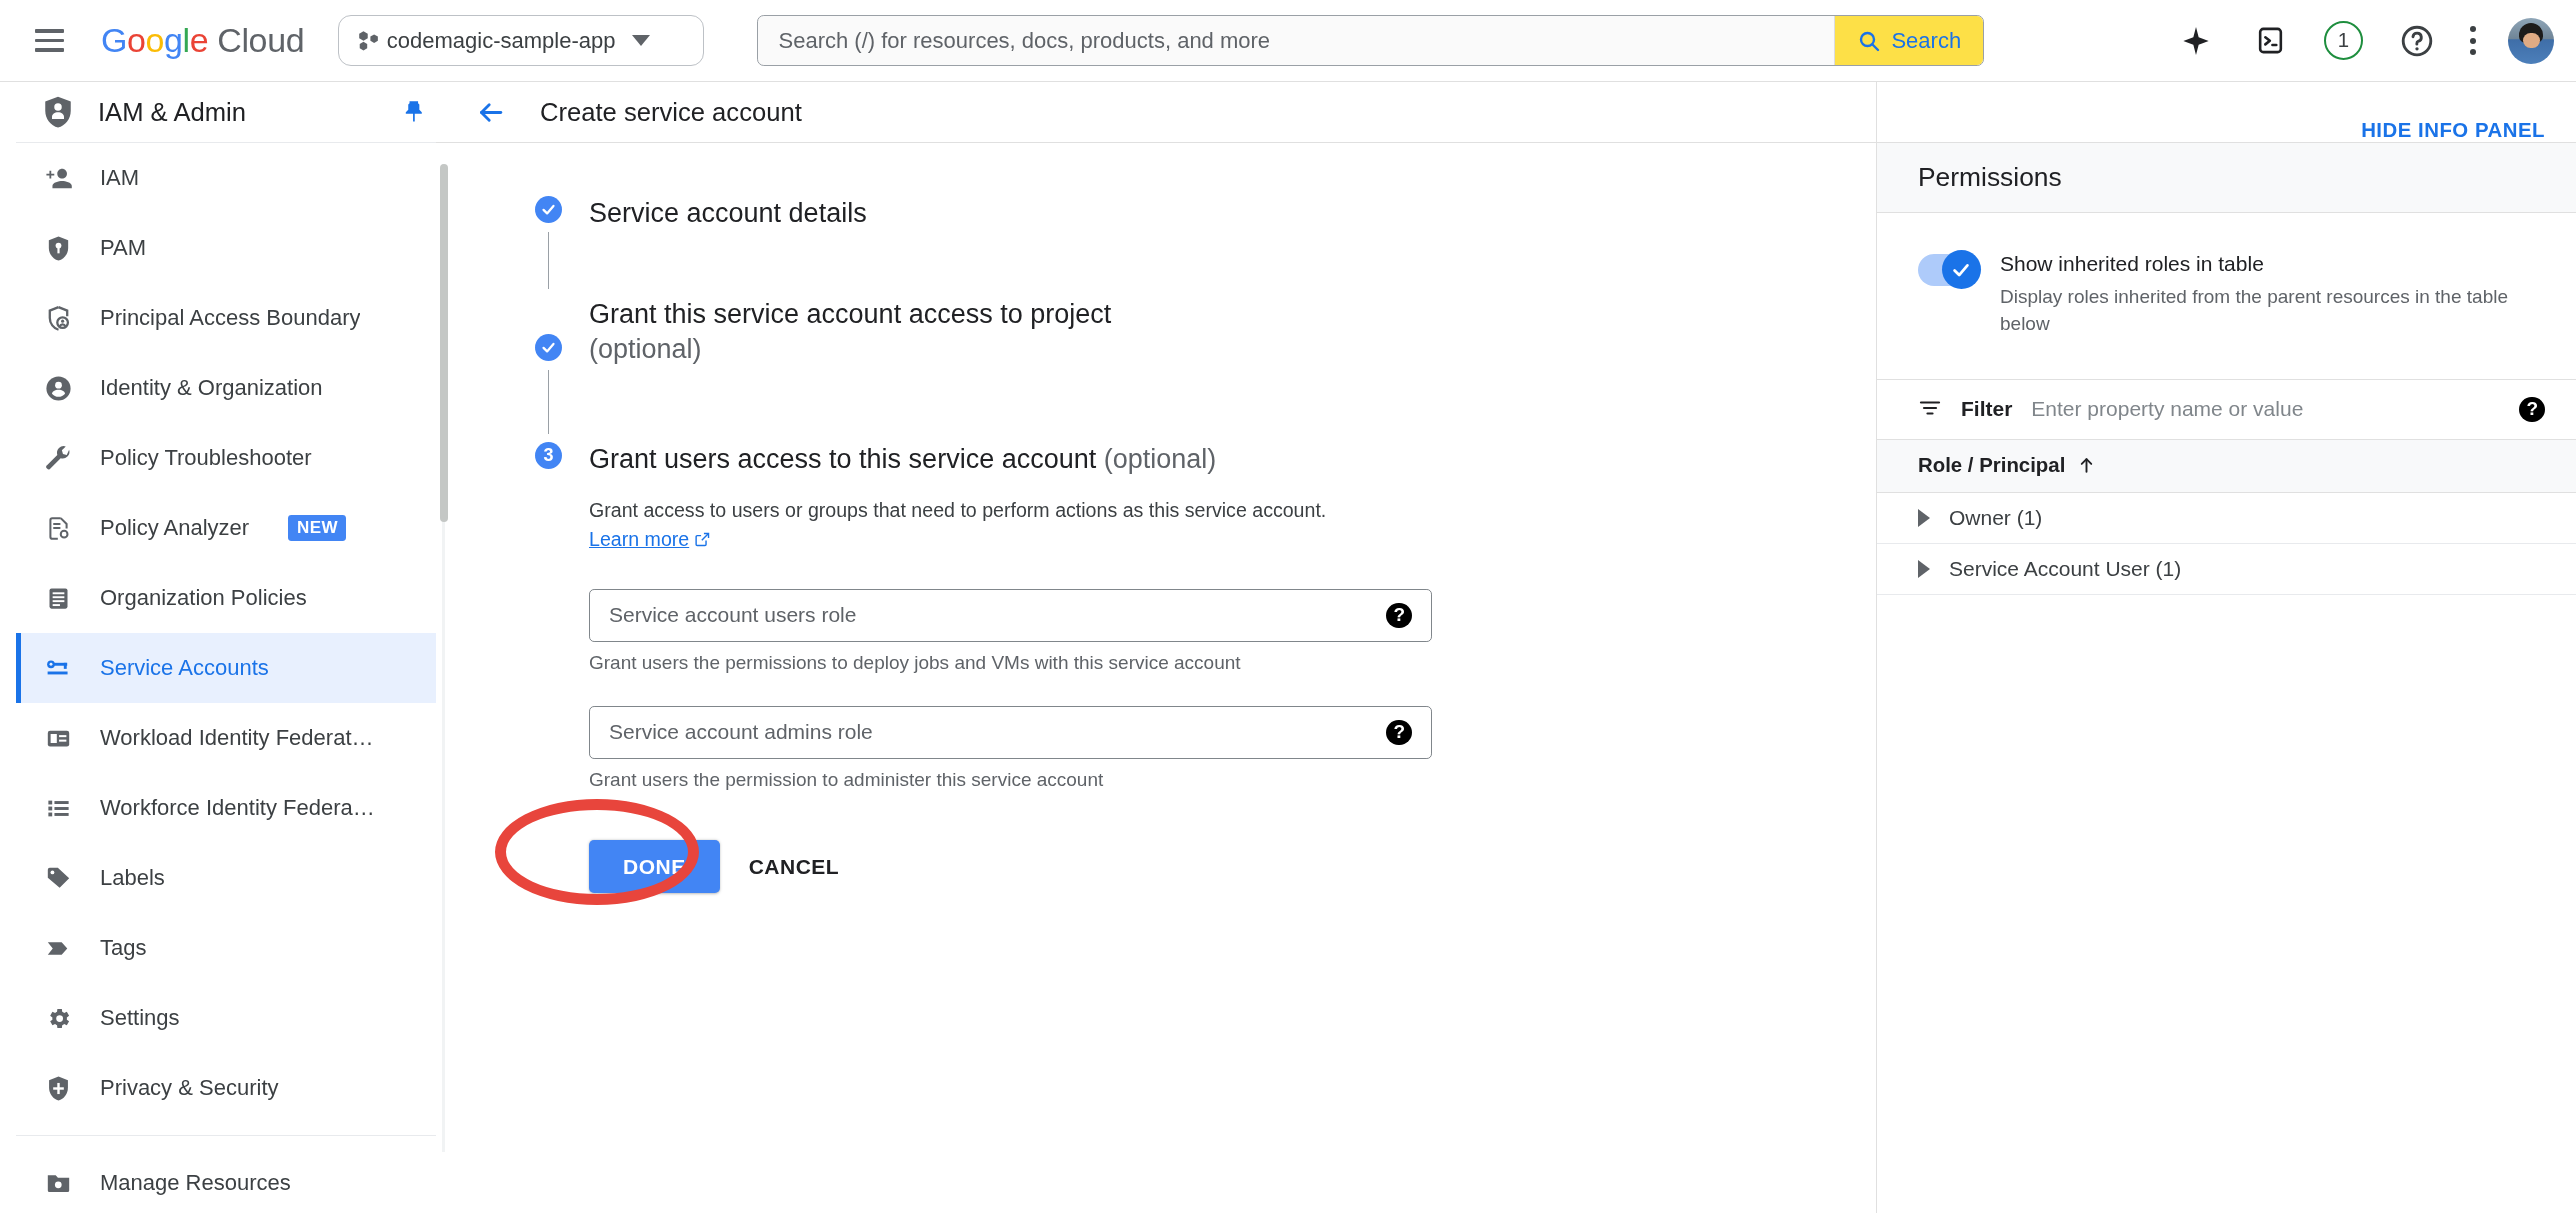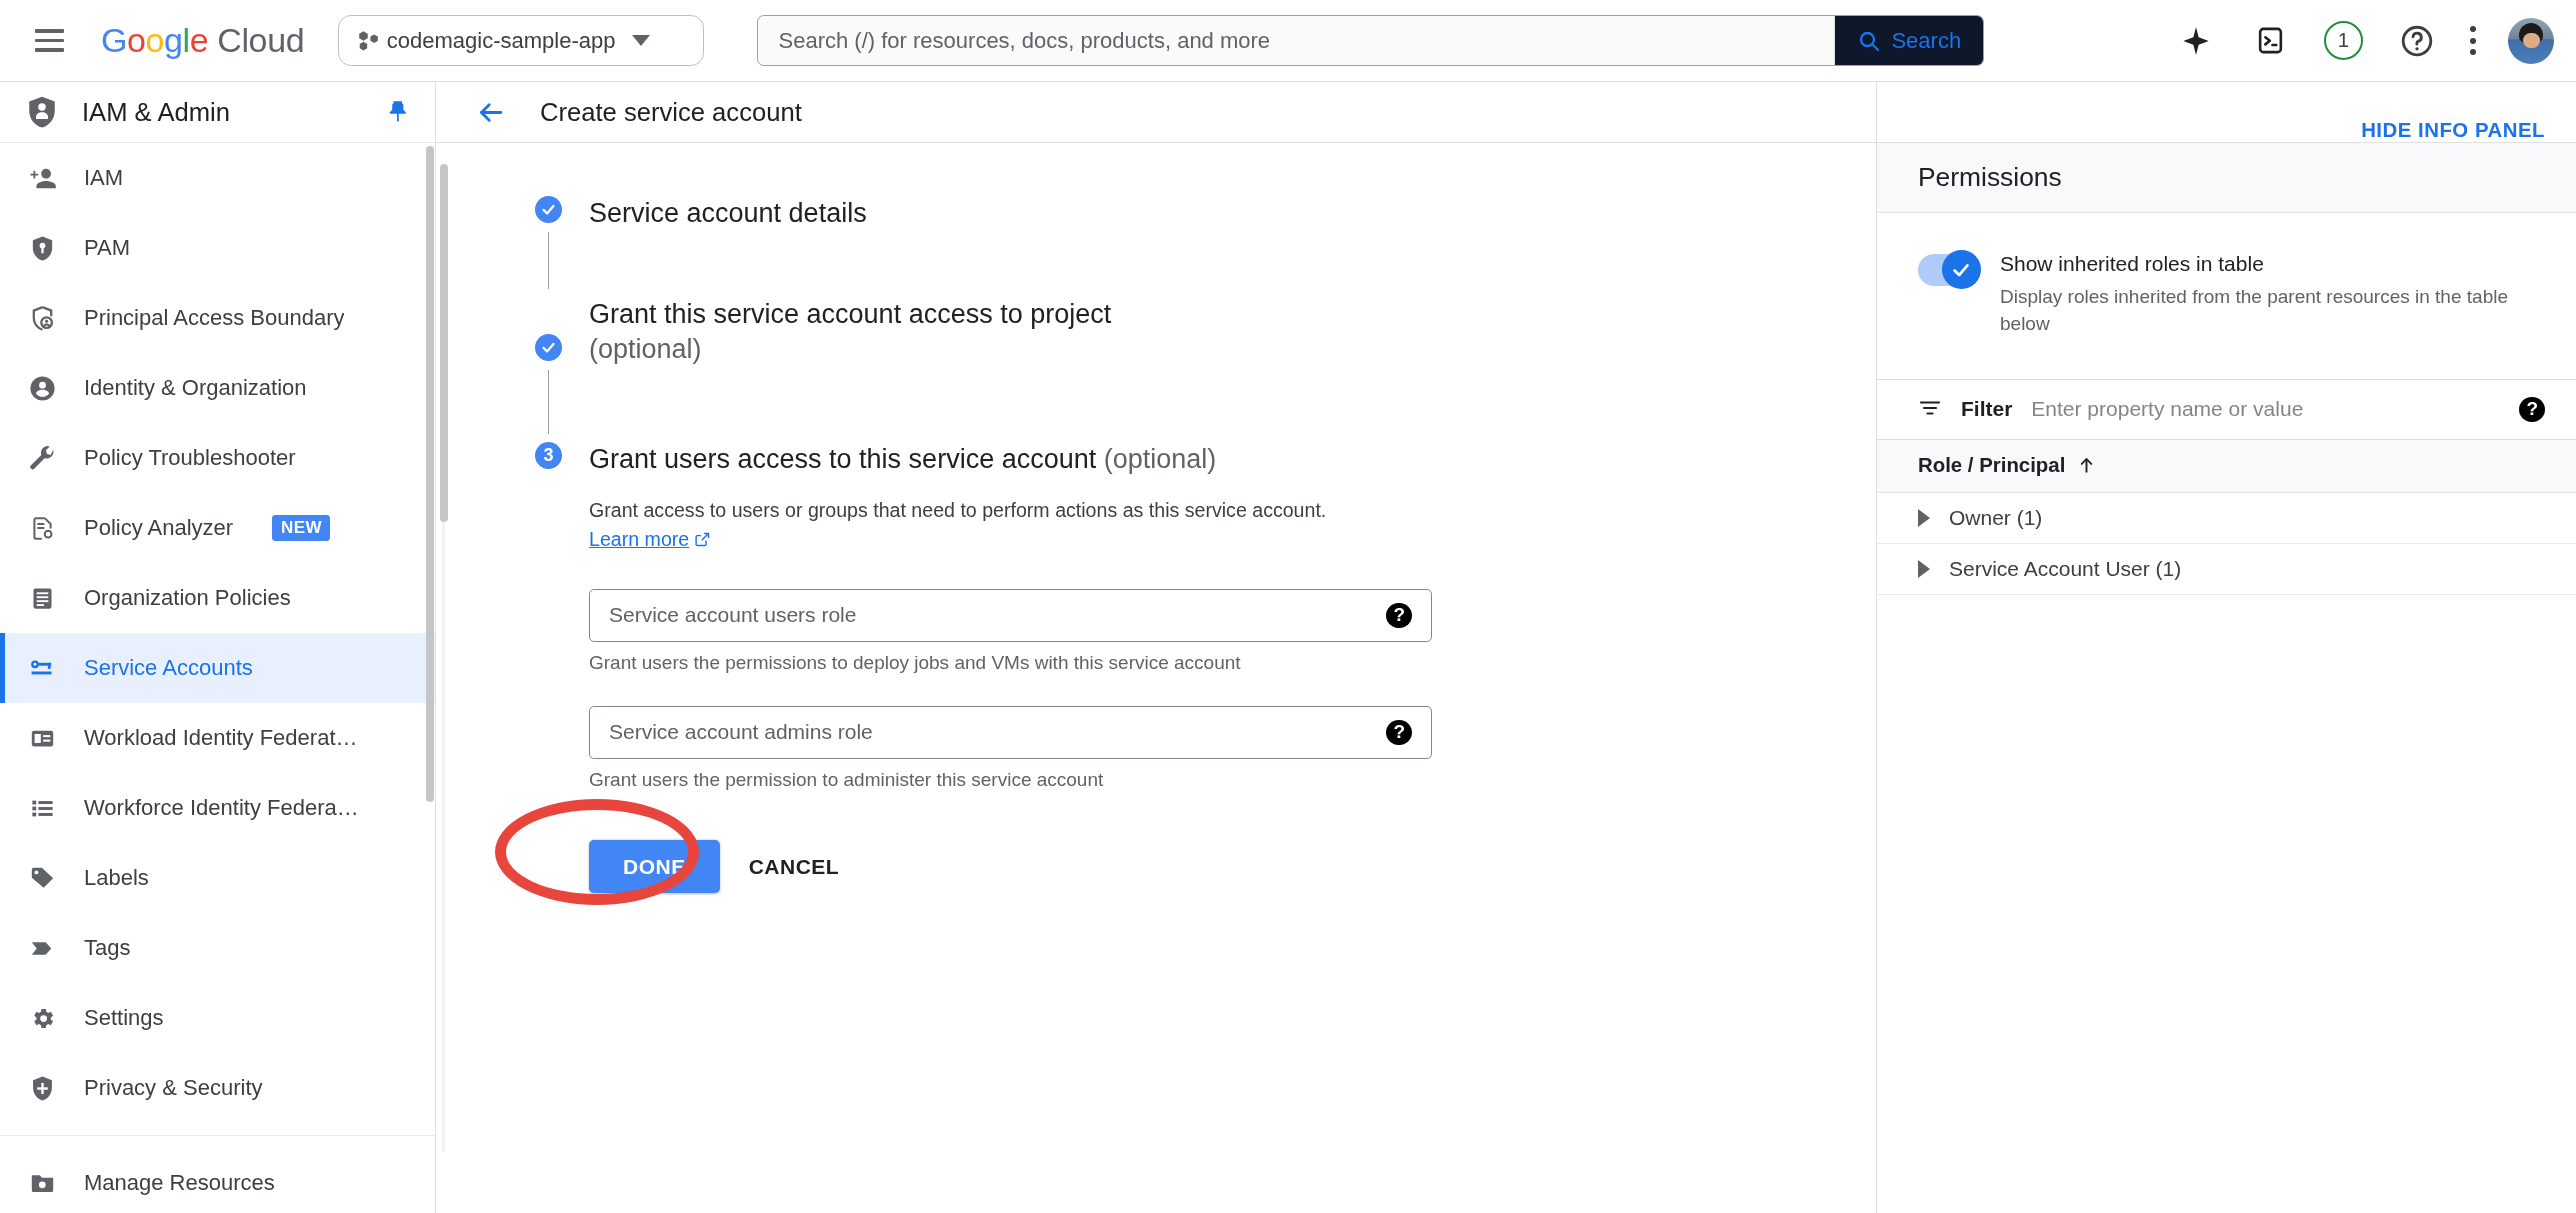--- a/index.html
+++ b/index.html
@@ -40,41 +40,41 @@
     margin-left: 53px; height: 51px; width: 1227px; border: 0.9px solid #9aa0a6; border-radius: 6.8px;
     display: flex; align-items: center; background: #fafafa; overflow: hidden;
   }
   .searchinput {
     flex: 1; height: 100%; border: 0; outline: none; background: transparent;
     padding: 0 20.4px; font-size: 22px; color: #3c4043; font-family: "Liberation Sans", sans-serif;
   }
   .searchinput::placeholder { color: #5f6368; }
   .search-btn {
     height: 100%; padding: 0 22px; display: flex; align-items: center; gap: 10.2px;
-    border-left: 0.9px solid #dadce0; background: #0f172a; cursor: pointer;
+    border-left: 0.9px solid #dadce0; background: #fde047; cursor: pointer;
   }
   .search-btn .lbl { color: #1a73e8; font-size: 22px; }
 
   .topicons { margin-left: auto; margin-right: 22px; display: flex; align-items: center; gap: 32px; }
   .ticon { width: 43px; height: 43px; display: flex; align-items: center; justify-content: center;
     cursor: pointer; color: #3c4043; }
   .notif-badge { width: 39px; height: 39px; border: 2.1px solid #1e8e3e; border-radius: 50%;
     display: flex; align-items: center; justify-content: center; color: #3c4043; font-size: 20.4px; }
   .kebab { display: flex; flex-direction: column; gap: 5.1px; align-items: center; cursor: pointer; }
   .kebab i { width: 6px; height: 6px; background: #3c4043; border-radius: 50%; display: block; }
   .avatar { width: 46px; height: 46px; border-radius: 50%; overflow: hidden; cursor: pointer;
     background: linear-gradient(180deg,#8fa6b8 0%,#6f8496 46%,#3f6ea8 47%,#4c7fba 100%); position: relative; }
   .avatar::before { content:""; position:absolute; left:11px; top:5.1px; width:24px; height:20.4px;
     background:#1d1b1a; border-radius:12px 12px 6.8px 6.8px; }
   .avatar::after { content:""; position:absolute; left:14.5px; top:15.3px; width:17px; height:15.3px;
     background:#e0ab84; border-radius:8.5px; }
 
   
   .sidebar {
-    position: absolute; top: 82px; left: 0; width: 436px; height: 1131px;
+    position: absolute; top: 82px; left: 16px; width: 436px; height: 1131px;
     background: #fff; border-right: 0.9px solid #e0e0e0; overflow: hidden;
   }
   .side-head { height: 61px; display: flex; align-items: center; padding: 0 24px 0 24px;
     border-bottom: 0.9px solid #e8eaed; }
   .side-head .title { font-size: 25.6px; color: #202124; margin-left: 22px; }
   .pin { margin-left: auto; color: #1a73e8; }
   .side-scroll { position: relative; height: 963px; }
   .nav-item {
     height: 70px; display: flex; align-items: center; padding-left: 24px;
     cursor: pointer; position: relative; gap: 24px;

